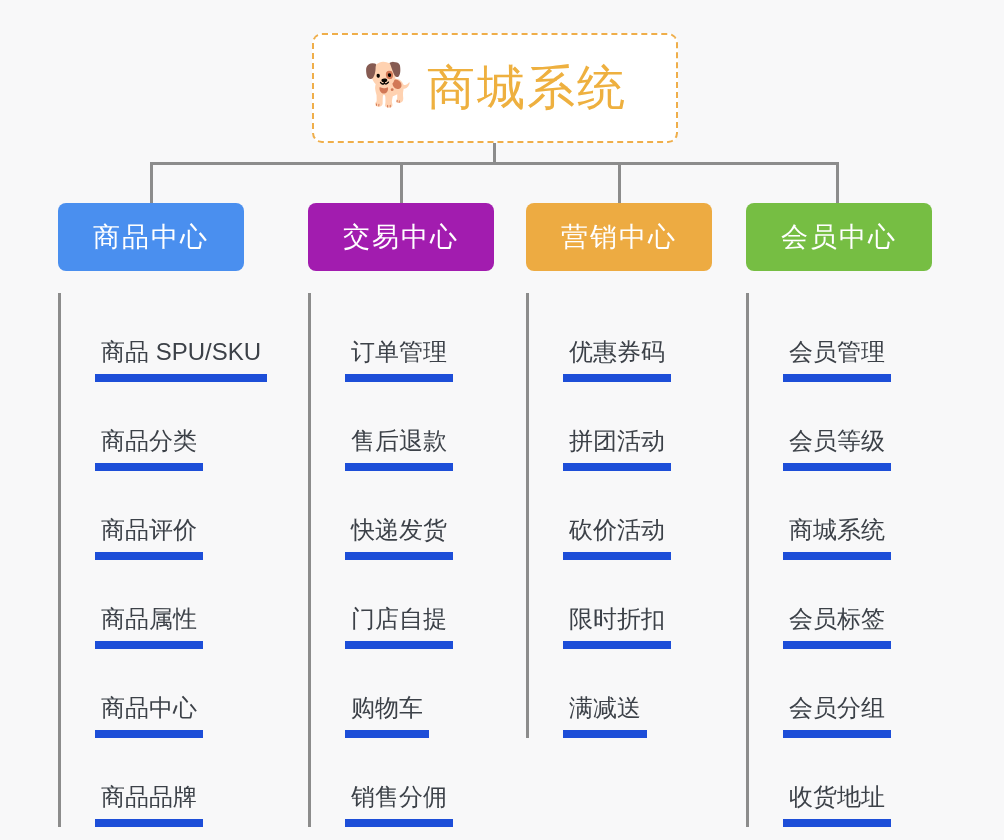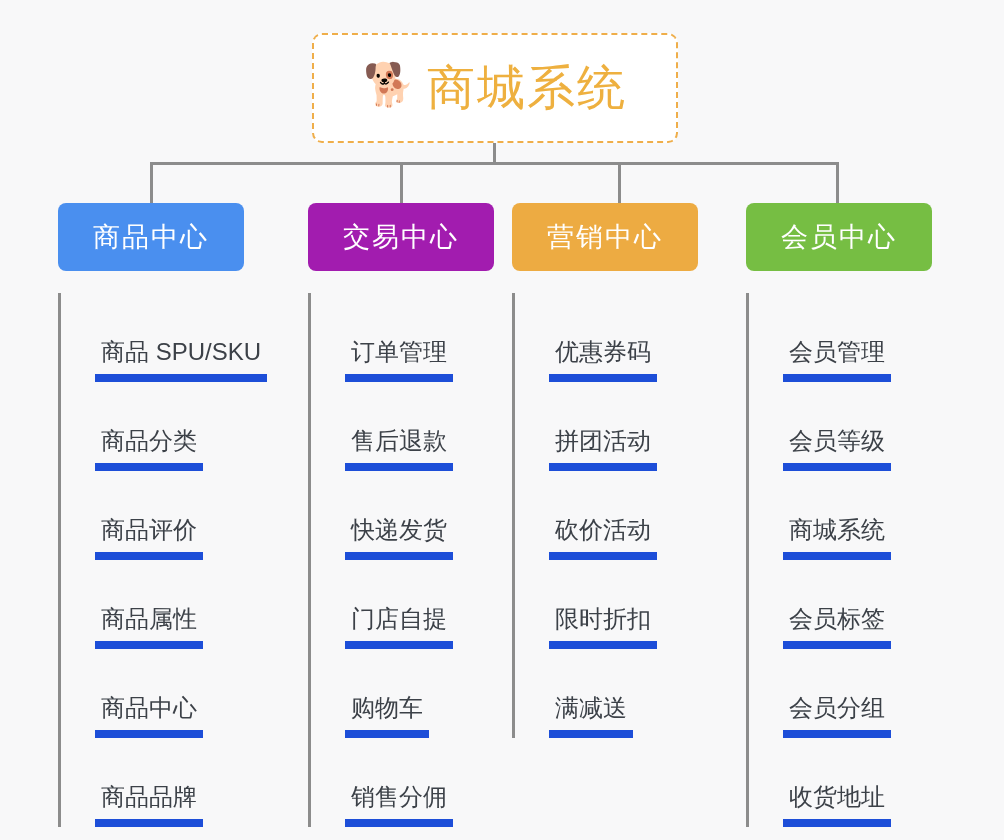--- a/index.html
+++ b/index.html
@@ -71,21 +71,21 @@
     justify-content: center;
     color: #ffffff;
     font-size: 27px;
     letter-spacing: 2px;
     white-space: nowrap;
   }
 
   
   .branch-0 { left: 58px;  width: 186px; }
   .branch-1 { left: 308px; width: 186px; }
-  .branch-2 { left: 512px; width: 186px; }
+  .branch-2 { left: 526px; width: 186px; }
   .branch-3 { left: 746px; width: 186px; }
 
   
   .leaf-list {
     position: relative;
     margin-top: 22px;
     padding-left: 16px;
     border-left: 3px solid #8c8c8c;
   }
 

